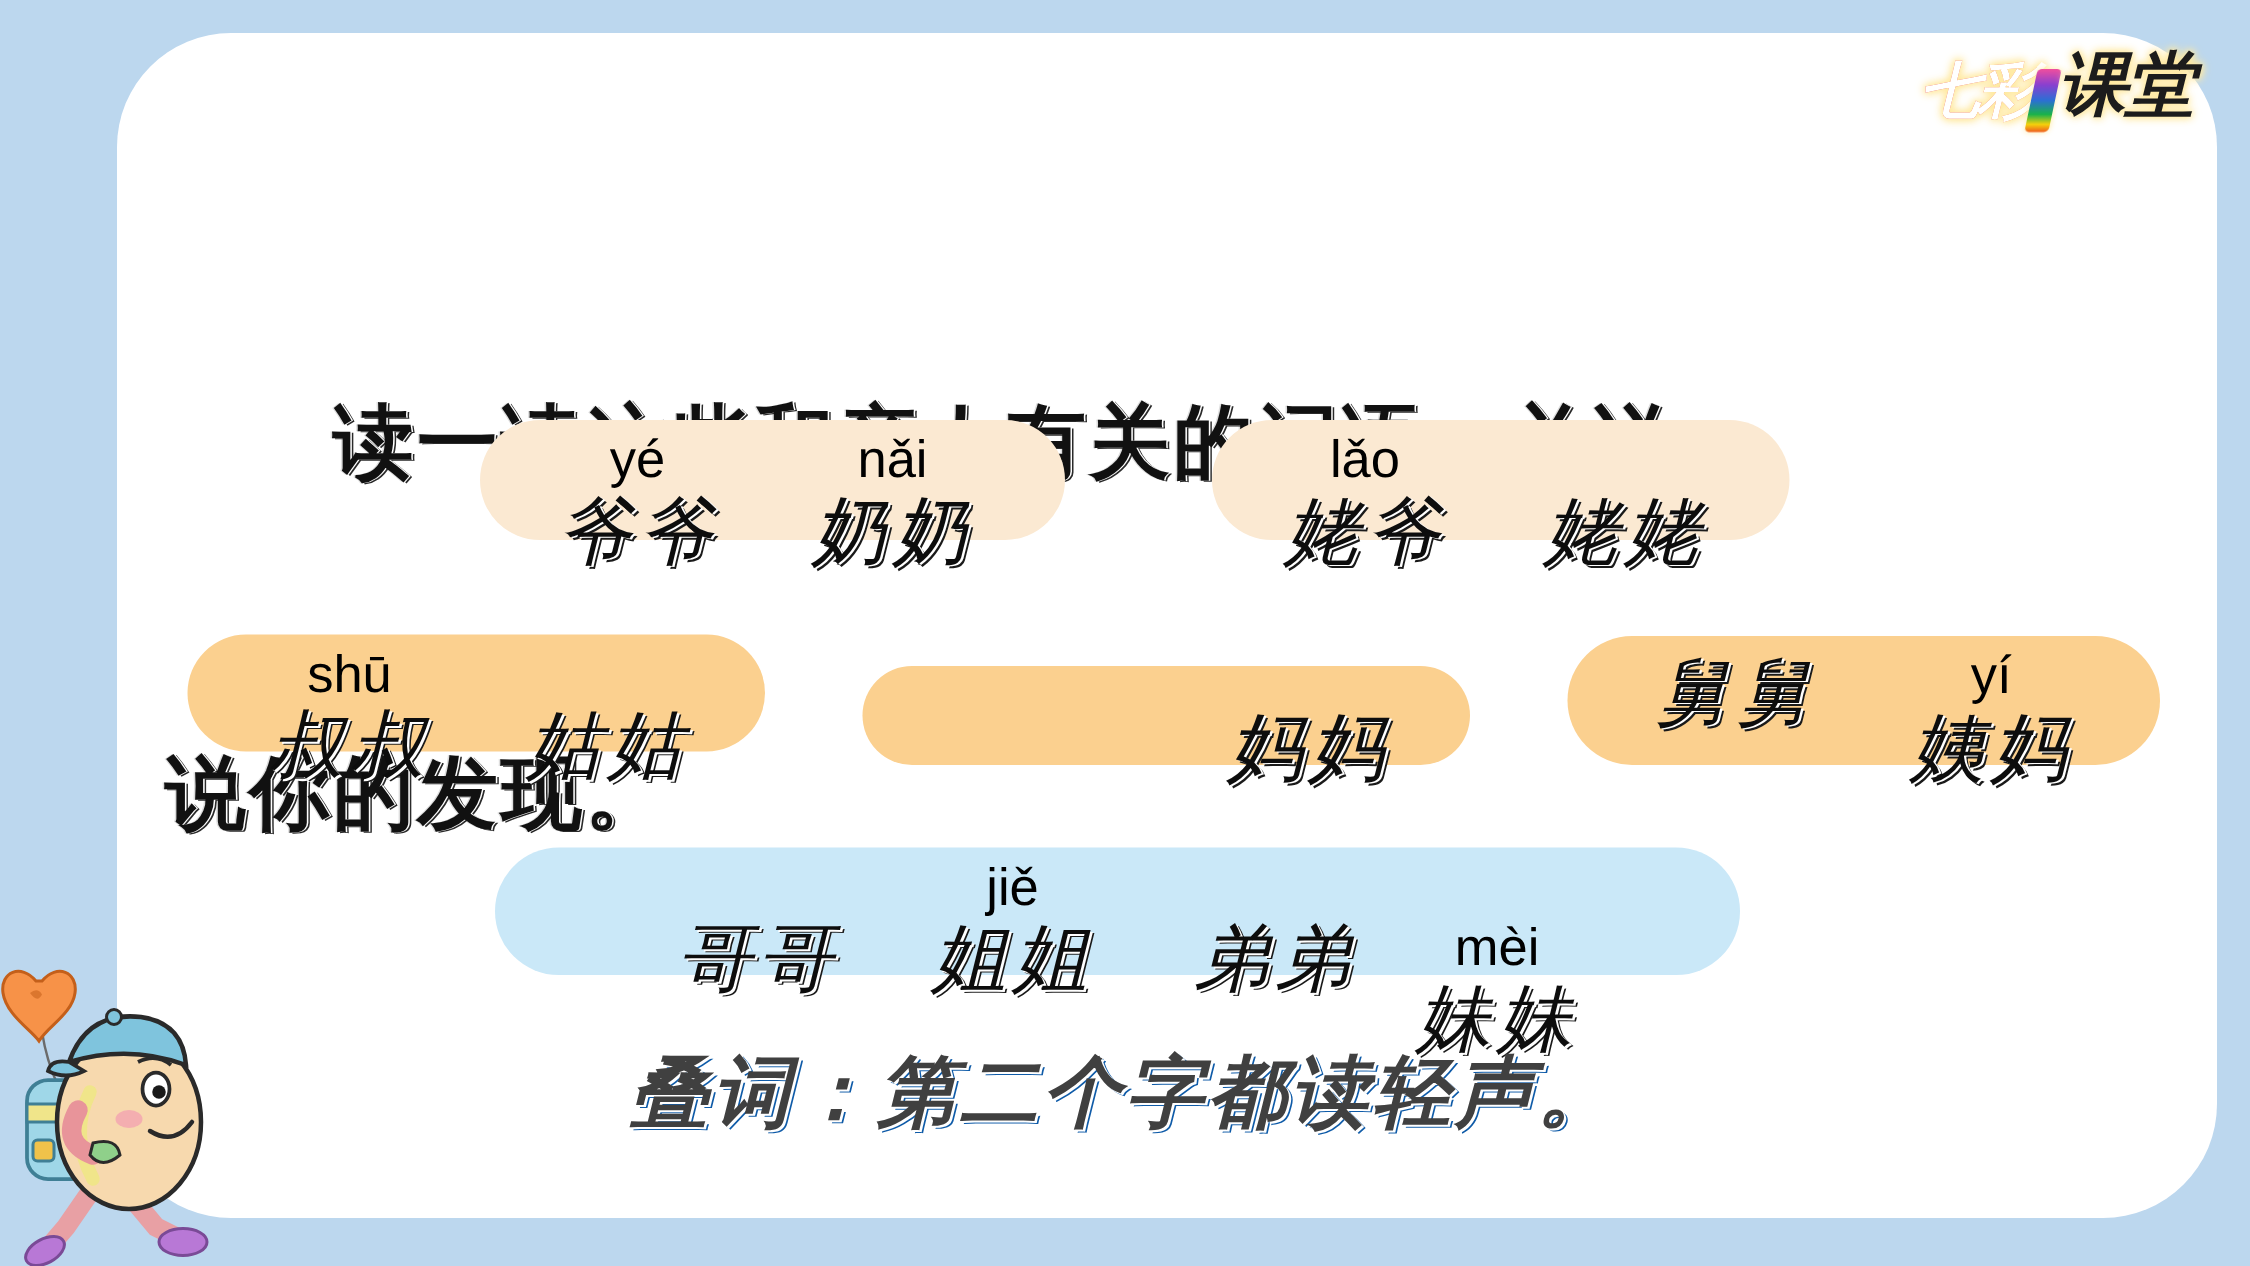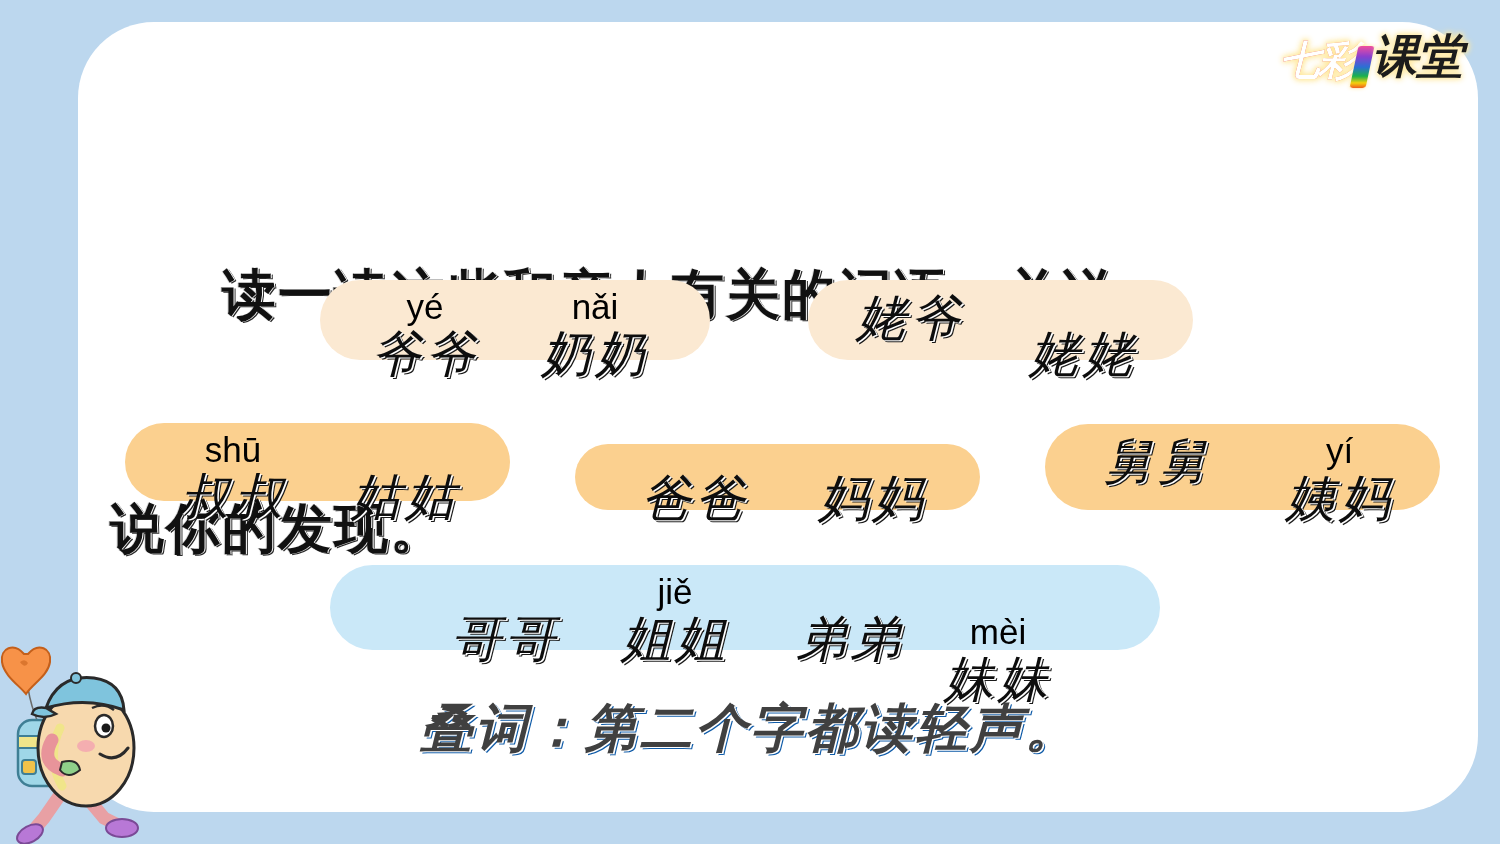--- a/index.html
+++ b/index.html
@@ -191,20 +191,21 @@
       <div class="word" style="left:200px; top:10px; width:150px;">
         <span class="py">nǎi</span>
         <span class="hz">奶奶</span>
       </div>
     </div>
   </div>
 
   <div class="pill" style="left:808px; top:280px; width:385px; height:80px; background:#fbe9d2;">
     <div class="pill-inner">
       <div class="word" style="left:22px; top:10px; width:160px;">
+        <span class="py">lǎo</span>
         <span class="hz">姥爷</span>
       </div>
       <div class="word" style="left:195px; top:10px; width:160px;">
         <span class="py empty"></span>
         <span class="hz">姥姥</span>
       </div>
     </div>
   </div>
 
   <div class="pill" style="left:125px; top:423px; width:385px; height:78px; background:#fbd08f;">
@@ -215,37 +216,33 @@
       </div>
       <div class="word" style="left:200px; top:10px; width:160px;">
         <span class="py empty"></span>
         <span class="hz">姑姑</span>
       </div>
     </div>
   </div>
 
   <div class="pill" style="left:575px; top:444px; width:405px; height:66px; background:#fbd08f;">
     <div class="pill-inner">
-      <div class="word" style="left:38px; top:-10px; width:165px;">
-        <span class="py empty"></span>
-        <span class="hz">爸爸</span>
-      </div>
       <div class="word" style="left:215px; top:-10px; width:165px;">
         <span class="py empty"></span>
         <span class="hz">妈妈</span>
       </div>
     </div>
   </div>
 
   <div class="pill" style="left:1045px; top:424px; width:395px; height:86px; background:#fbd08f;">
     <div class="pill-inner">
       <div class="word" style="left:30px; top:10px; width:165px;">
         <span class="hz">舅舅</span>
       </div>
-      <div class="word" style="left:212px; top:10px; width:165px;">
+      <div class="word" style="left:200px; top:10px; width:165px;">
         <span class="py">yí</span>
         <span class="hz">姨妈</span>
       </div>
     </div>
   </div>
 
   <div class="pill" style="left:330px; top:565px; width:830px; height:85px; background:#cae8f8;">
     <div class="pill-inner">
       <div class="word" style="left:95px; top:10px; width:160px;">
         <span class="py empty"></span>

